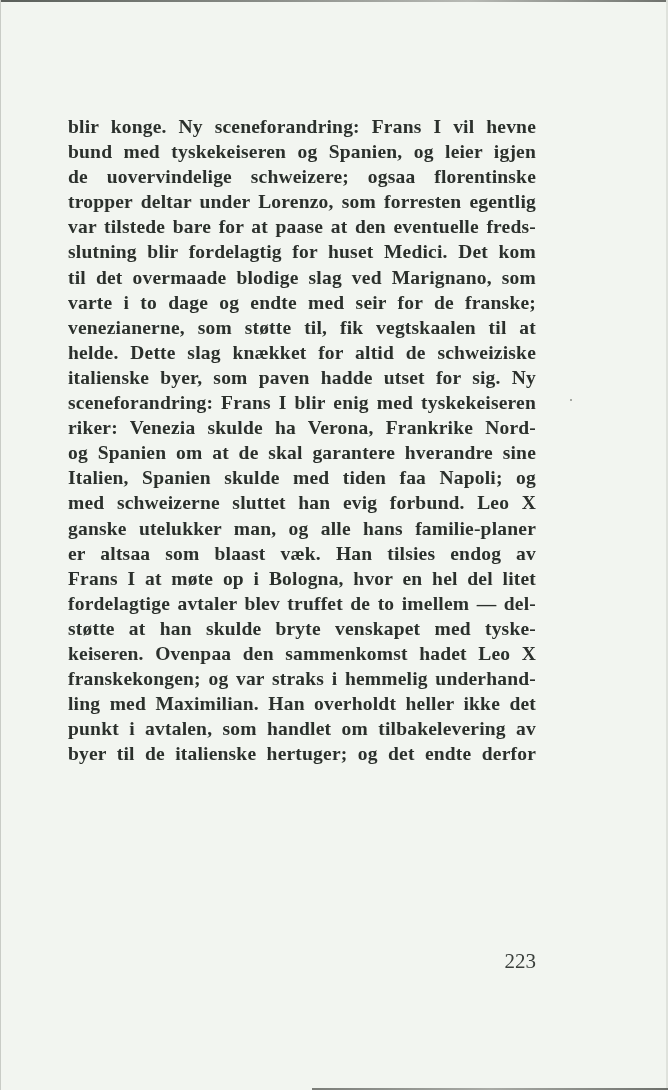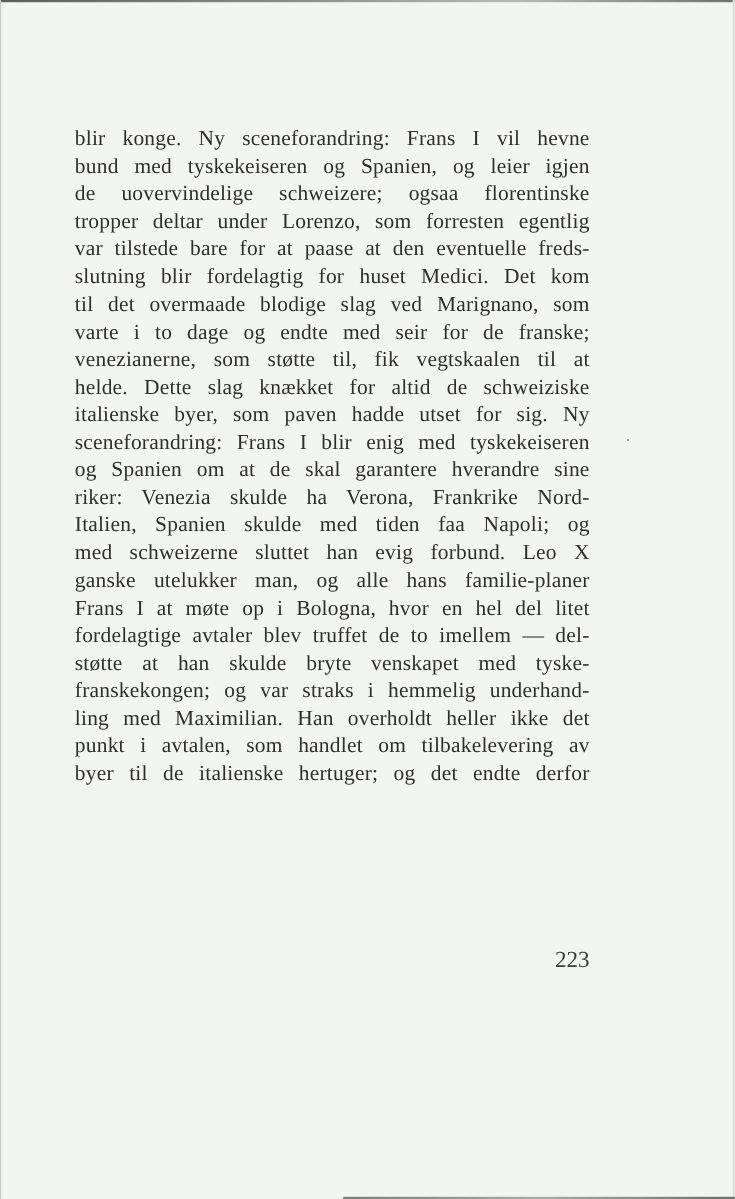--- a/index.html
+++ b/index.html
@@ -56,35 +56,36 @@
     .text-block {
       position: absolute;
       left: 68px;
       top: 114px;
       width: 468px;
       color: #2b302c;
       font-family: "Liberation Serif", "DejaVu Serif", serif;
       font-size: 19.5px;
       line-height: 25.1px;
       letter-spacing: 0.2px;
+      font-weight: bold;
     }
     .line {
       display: block;
       height: 25.1px;
       white-space: nowrap;
       text-align: justify;
       text-align-last: justify;
     }
     .line.last {
       text-align-last: justify;
     }
     .page-number {
       position: absolute;
       left: 480px;
-      top: 860px;
+      top: 949px;
       width: 56px;
       text-align: right;
       color: #3a3f3b;
       font-family: "Liberation Serif", "DejaVu Serif", serif;
       font-size: 21px;
       line-height: 24px;
     }
   </style>
 </head>
 <body>
@@ -102,28 +103,30 @@
     <span class="line">de uovervindelige schweizere; ogsaa florentinske</span>
     <span class="line">tropper deltar under Lorenzo, som forresten egentlig</span>
     <span class="line">var tilstede bare for at paase at den eventuelle freds-</span>
     <span class="line">slutning blir fordelagtig for huset Medici.  Det kom</span>
     <span class="line">til det overmaade blodige slag ved Marignano, som</span>
     <span class="line">varte i to dage og endte med seir for de franske;</span>
     <span class="line">venezianerne, som støtte til, fik vegtskaalen til at</span>
     <span class="line">helde.  Dette slag knækket for altid de schweiziske</span>
     <span class="line">italienske byer, som paven hadde utset for sig.  Ny</span>
     <span class="line">sceneforandring: Frans I blir enig med tyskekeiseren</span>
+    <span class="line">riker:  Venezia skulde ha Verona, Frankrike Nord-</span>
     <span class="line">og Spanien om at de skal garantere hverandre sine</span>
-    <span class="line">riker:  Venezia skulde ha Verona, Frankrike Nord-</span>
     <span class="line">Italien, Spanien skulde med tiden faa Napoli; og</span>
     <span class="line">med schweizerne sluttet han evig forbund.  Leo X</span>
     <span class="line">ganske utelukker man, og alle hans familie-planer</span>
+    <span class="line">er altsaa som blaast væk.  Han tilsies endog av</span>
     <span class="line">Frans I at møte op i Bologna, hvor en hel del litet</span>
     <span class="line">fordelagtige avtaler blev truffet de to imellem — del-</span>
     <span class="line">støtte at han skulde bryte venskapet med tyske-</span>
+    <span class="line">keiseren.  Ovenpaa den sammenkomst hadet Leo X</span>
     <span class="line">franskekongen; og var straks i hemmelig underhand-</span>
     <span class="line">ling med Maximilian.  Han overholdt heller ikke det</span>
     <span class="line">punkt i avtalen, som handlet om tilbakelevering av</span>
     <span class="line last">byer til de italienske hertuger; og det endte derfor</span>
   </div>
 
   <div class="page-number">223</div>
 </div>
 
 </body></html>

